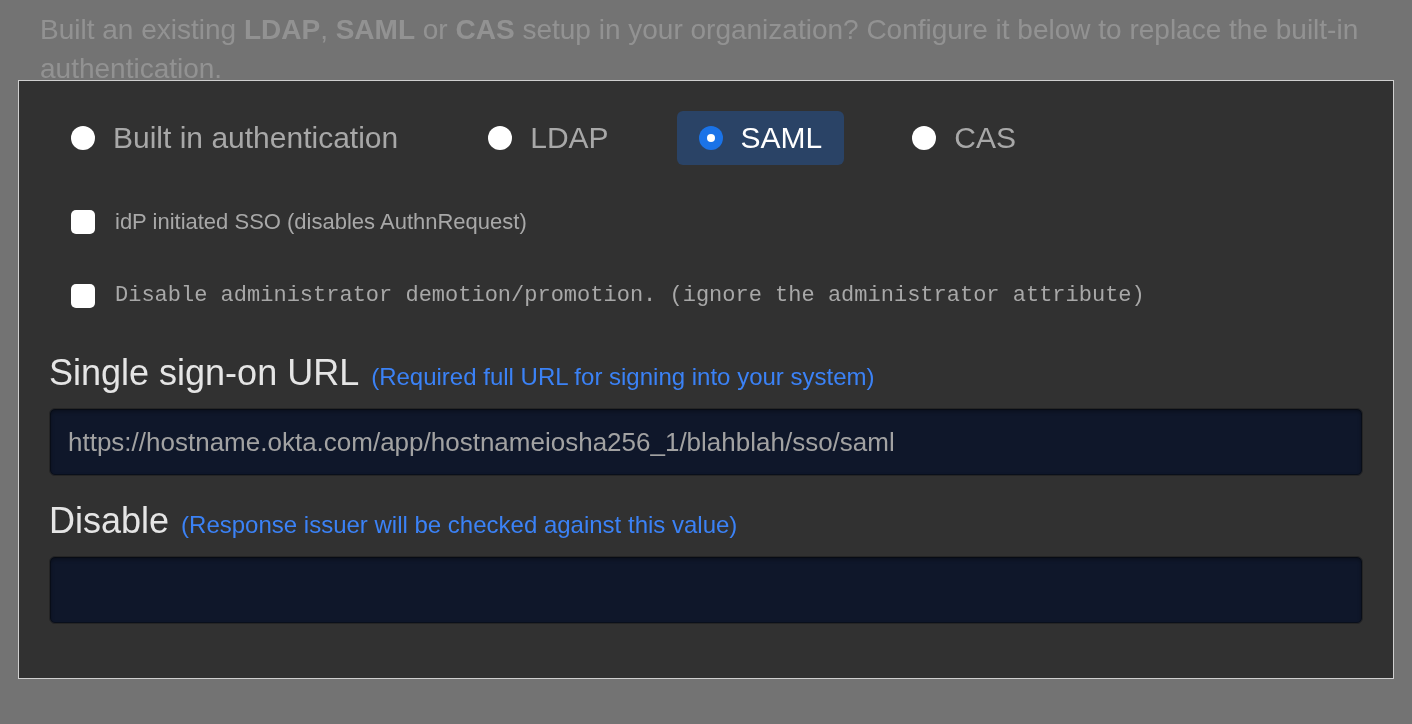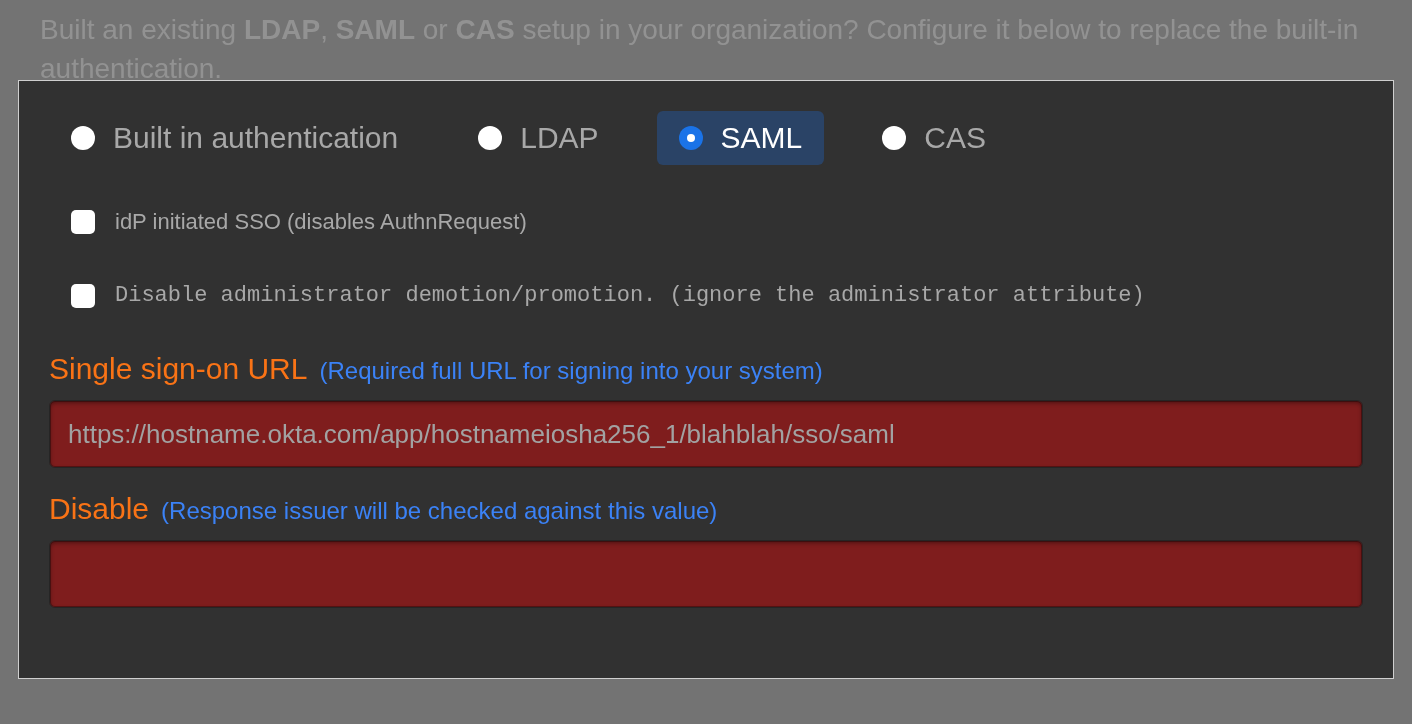--- a/index.html
+++ b/index.html
@@ -34,21 +34,21 @@
       background: #313131;
       border: 1px solid #cfcfcf;
       padding: 30px 30px 0 30px;
       color: #a8a8a8;
       font-size: 28px;
       overflow: hidden;
     }
     .radio-row {
       display: flex;
       align-items: center;
-      gap: 0;
+      gap: 10px;
       margin-bottom: 44px;
       flex-wrap: wrap;
     }
     .radio-opt {
       display: inline-flex;
       align-items: center;
       gap: 18px;
       padding: 10px 22px;
       border-radius: 6px;
       cursor: pointer;
@@ -105,32 +105,32 @@
       font-size: 22px;
     }
     .field-group { margin-bottom: 24px; }
     .field-label-row {
       display: flex;
       align-items: baseline;
       gap: 12px;
       margin-bottom: 14px;
     }
     .field-label {
-      color: #f97316;
-      font-size: 30px;
+      color: #e5e5e5;
+      font-size: 36px;
       font-weight: 400;
     }
     .field-hint {
       color: #3b82f6;
       font-size: 24px;
     }
     .text-input {
       width: 100%;
       height: 68px;
-      background: #7f1d1d;
+      background: #0f172a;
       border: 1px solid #252525;
       border-radius: 6px;
       padding: 0 18px;
       color: #a2a2a2;
       font-size: 26px;
       font-family: inherit;
       outline: none;
       box-shadow: inset 0 2px 4px rgba(0,0,0,0.4), inset 0 0 0 1px rgba(0,0,0,0.3);
     }
     .text-input::placeholder { color: #7d7d7d; }

